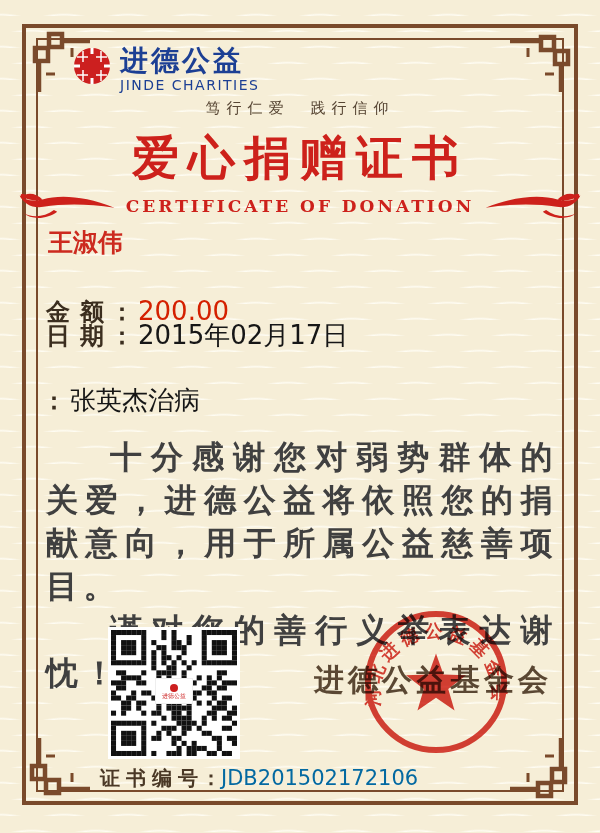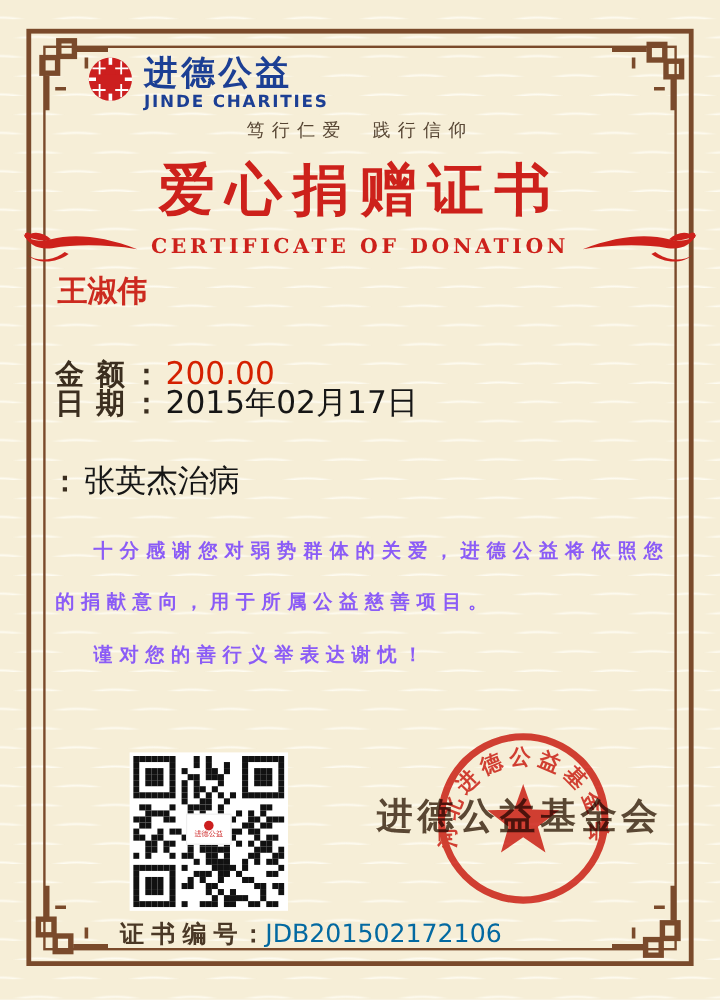--- a/index.html
+++ b/index.html
@@ -22,41 +22,41 @@
   .corner svg{width:100%;height:100%;display:block;}
   .c-tl{left:28px;top:30px;}
   .c-tr{right:28px;top:30px;transform:rotate(90deg);}
   .c-br{right:28px;bottom:33px;transform:rotate(180deg);}
   .c-bl{left:28px;bottom:33px;transform:rotate(270deg);}
   
   .logo{left:72px;top:46px;display:flex;align-items:flex-start;}
   .emblem{width:40px;height:40px;margin-right:8px;}
   .logo-txt{display:flex;flex-direction:column;}
   .logo-cn{color:#1c3f94;font-family:"DejaVu Serif","Liberation Serif",serif;font-weight:bold;font-size:28px;line-height:30px;letter-spacing:3px;}
-  .logo-en{color:#1c3f94;font-weight:bold;font-size:14px;letter-spacing:1.5px;margin-top:1px;}
+  .logo-en{color:#1c3f94;font-weight:normal;font-size:14px;letter-spacing:1.5px;margin-top:1px;}
   
   .tagline{left:0;right:0;top:99px;text-align:center;color:#574634;font-family:"DejaVu Serif","Liberation Serif",serif;font-size:15px;letter-spacing:6px;}
   .title{left:0;right:0;top:127px;text-align:center;color:#cd211b;font-family:Liberation Serif, serif;font-weight:bold;font-size:47px;letter-spacing:9px;}
   .subtitle-row{left:0;right:0;top:191px;display:flex;align-items:center;justify-content:center;gap:10px;}
   .subtitle{color:#cd211b;font-family:"DejaVu Serif","Liberation Serif",serif;font-weight:bold;font-size:17px;letter-spacing:3px;white-space:nowrap;}
   .flourish{width:98px;height:30px;}
   .flourish svg{width:100%;height:100%;display:block;}
   .flourish.right svg{transform:scaleX(-1);}
   
   .recipient{left:48px;top:226px;color:#cc2a1f;font-weight:bold;font-size:25px;}
   .field-row{left:46px;display:flex;align-items:baseline;}
   .f-amount{top:296px;}
   .f-date{top:318px;}
   .f-project{top:383px;}
   .field-label{color:#3b2e1f;font-family:"DejaVu Serif","Liberation Serif",serif;font-weight:bold;font-size:24px;letter-spacing:10px;}
   .field-colon{color:#3b2e1f;font-weight:bold;font-size:24px;margin-left:-4px;}
   .field-value{font-size:26px;color:#161616;margin-left:4px;}
   .val-red{color:#d42000;}
   
-  .body-text{left:46px;right:42px;top:438px;color:#8b5cf6;font-family:Liberation Serif, serif;font-weight:bold;font-size:16px;line-height:43px;letter-spacing:5.5px;text-align:justify;}
+  .body-text{left:46px;right:42px;top:438px;color:#404040;font-family:Liberation Mono, monospace;font-weight:bold;font-size:32px;line-height:43px;letter-spacing:5.5px;text-align:justify;}
   .body-text p{margin:0;text-indent:2em;}
   .body-text p + p{margin-top:1px;}
   
   .qr{left:108px;top:627px;width:126px;height:126px;background:#fff;padding:3px;}
   .qr svg{display:block;width:126px;height:126px;}
   .qr-center{left:155px;top:678px;width:36px;height:24px;background:#fff;border:1px solid #eee;
              display:flex;flex-direction:column;align-items:center;justify-content:center;}
   .qr-center .dot{width:8px;height:8px;background:#cc1f1f;border-radius:50%;}
   .qr-center .t{font-size:6px;color:#cc1f1f;line-height:7px;white-space:nowrap;}
   

